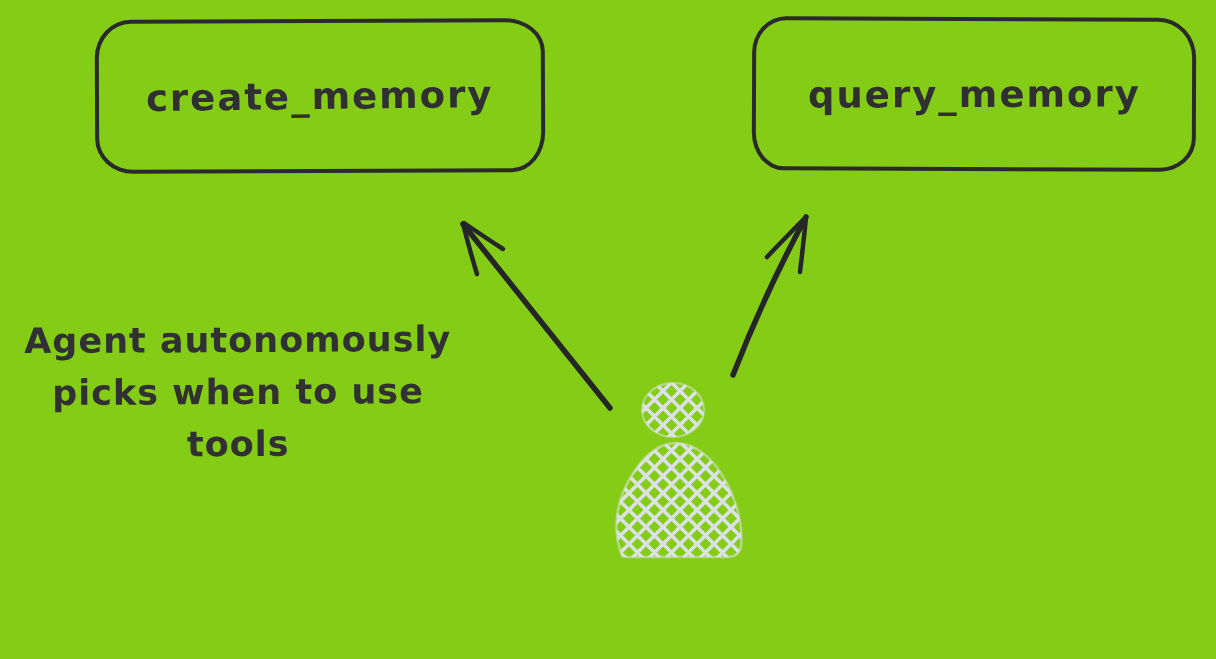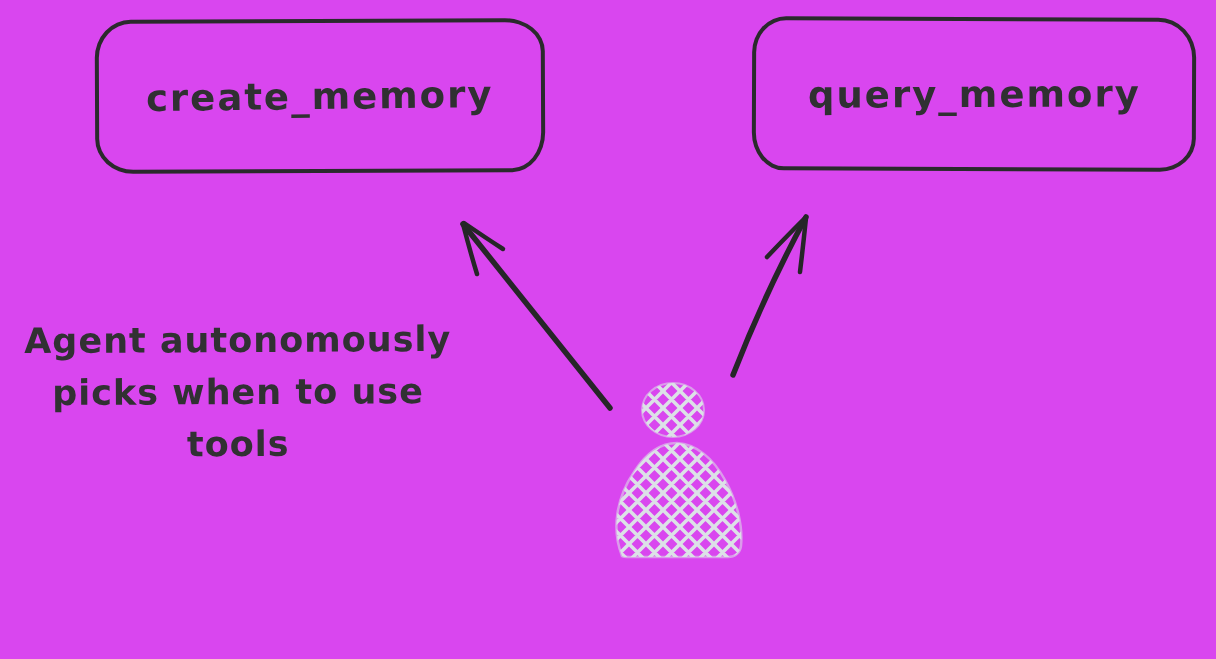--- a/index.html
+++ b/index.html
@@ -4,21 +4,21 @@
 <style>
   html, body {
     margin: 0;
     padding: 0;
     background: #000000;
   }
   .canvas {
     position: relative;
     width: 1216px;
     height: 659px;
-    background: #d946ef;
+    background: #84cc16;
     overflow: hidden;
     font-family: "DejaVu Sans", sans-serif;
   }
   .node {
     position: absolute;
     box-sizing: border-box;
     border: 4.5px solid #2a2a2c;
     display: flex;
     align-items: center;
     justify-content: center;

